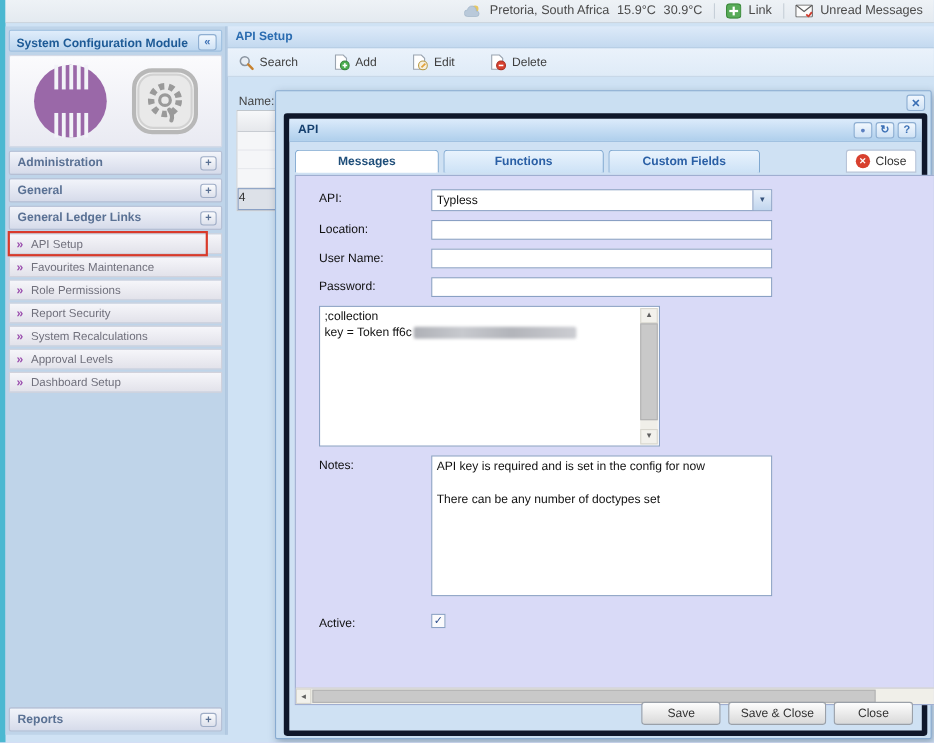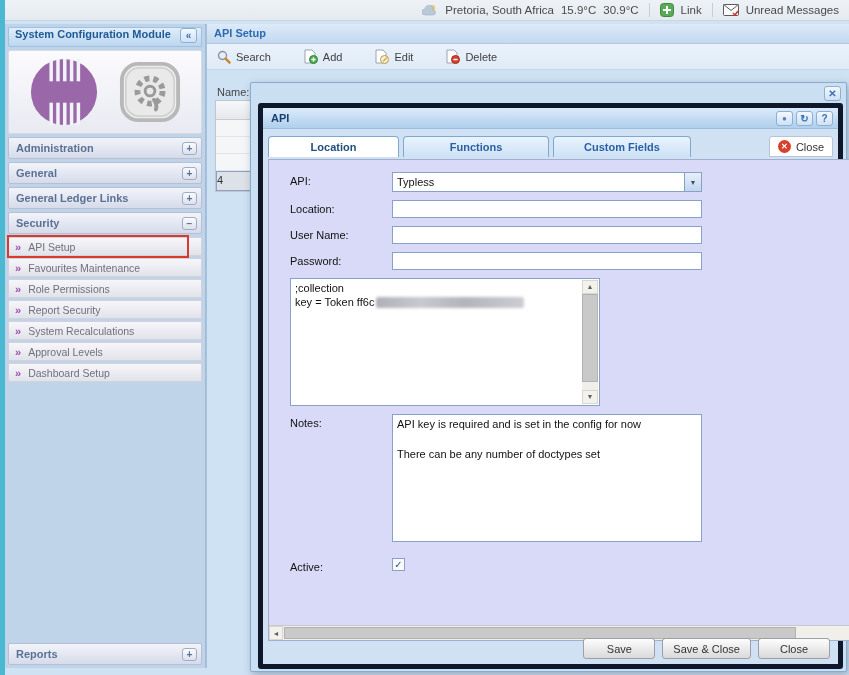--- a/index.html
+++ b/index.html
@@ -26,21 +26,21 @@
   
   .sidebar {
     position:absolute; left:5px; top:24px; width:201px; height:644px;
     background:#bfd4e9; border-right:1px solid #a2bcd8;
     display:flex; flex-direction:column; padding:3px; gap:3px;
   }
   .side-header {
     height:20px; flex:none;
     background:linear-gradient(#e0edfb,#bcd6ef);
     border:1px solid #9fc0e0; border-radius:2px;
-    display:flex; align-items:flex-start; justify-content:space-between;
+    display:flex; align-items:flex-end; justify-content:space-between;
     padding:0 4px 0 6px; font-weight:bold; color:#1d5a96;
   }
   .mini-btn {
     width:17px; height:15px; border:1px solid #8fafd2; border-radius:3px;
     background:linear-gradient(#f2f8fe,#cfe2f5);
     color:#3a6fb5; font-size:10px; font-weight:bold;
     display:flex; align-items:center; justify-content:center; cursor:default;
   }
   .logo-panel {
     height:84px; flex:none; background:linear-gradient(#fbfbfd,#e9eaf2);
@@ -303,24 +303,20 @@
     <span class="acc-toggle">+</span>
   </div>
   <div class="acc-header">
     <span>General</span>
     <span class="acc-toggle">+</span>
   </div>
   <div class="acc-header">
     <span>General Ledger Links</span>
     <span class="acc-toggle">+</span>
   </div>
-  <div class="acc-header">
-    <span>Security</span>
-    <span class="acc-toggle">−</span>
-  </div>
 
   <div class="side-items">
     <div class="side-item selected-wrap">
       <span class="arrow">»</span>
       <span>API Setup</span>
       <span class="red-outline"></span>
     </div>
     <div class="side-item">
       <span class="arrow">»</span>
       <span>Favourites Maintenance</span>
@@ -416,21 +412,21 @@
     <div class="api-header">
       <span class="api-title">API</span>
       <span class="hdr-btns">
         <span class="mini-btn" style="font-size:8px;color:#5b7fc0;">●</span>
         <span class="mini-btn">↻</span>
         <span class="mini-btn">?</span>
       </span>
     </div>
 
     <div class="tab-strip">
-      <div class="tab tab-standard active">Location</div>
+      <div class="tab tab-standard active">Messages</div>
       <div class="tab tab-functions">Functions</div>
       <div class="tab tab-custom">Custom Fields</div>
       <div class="close-tab">
         <span class="red-circle">✕</span>
         <span>Close</span>
       </div>
     </div>
 
     <div class="content">
       <div class="form">

